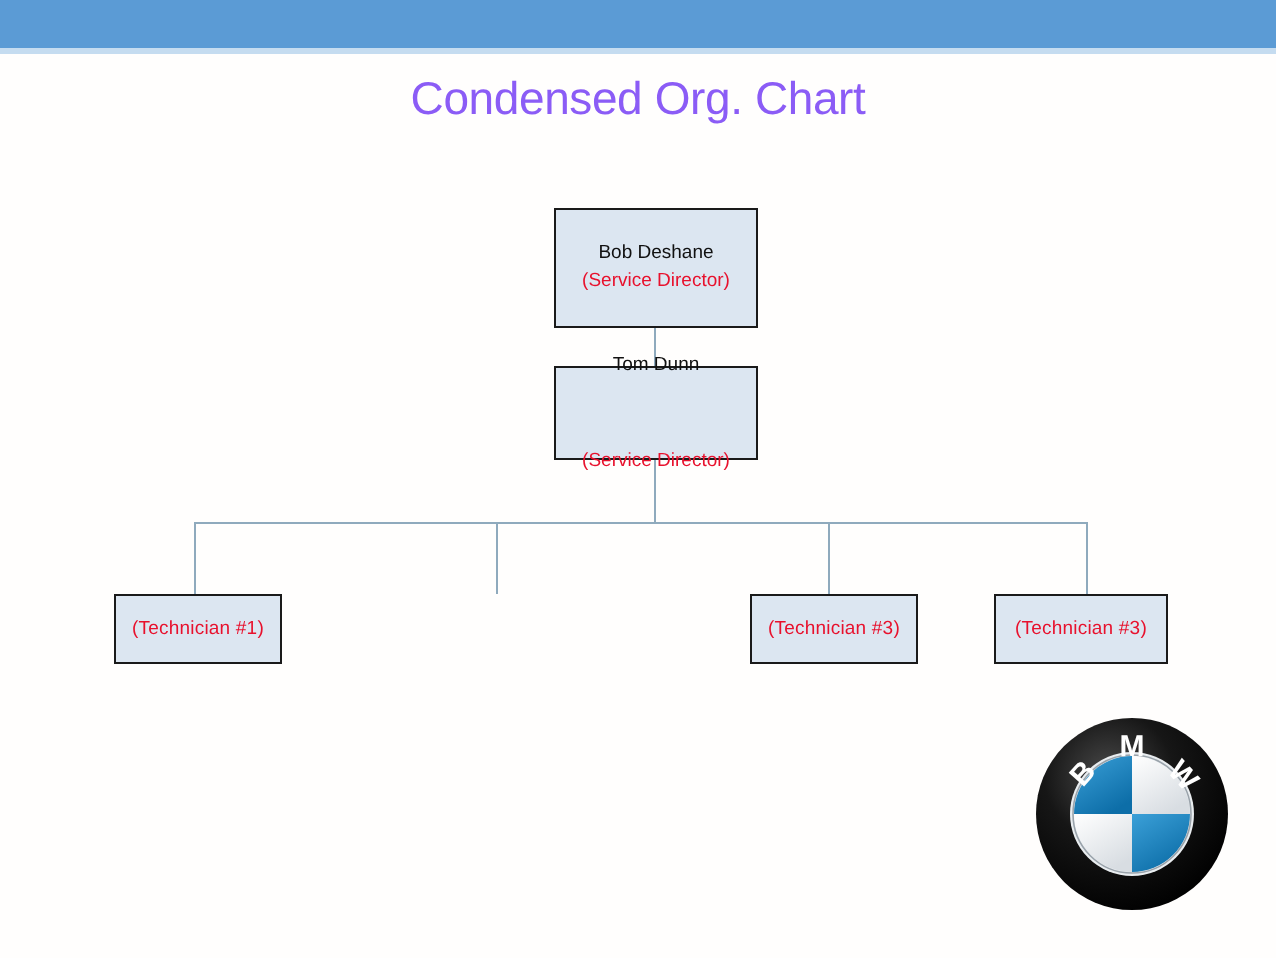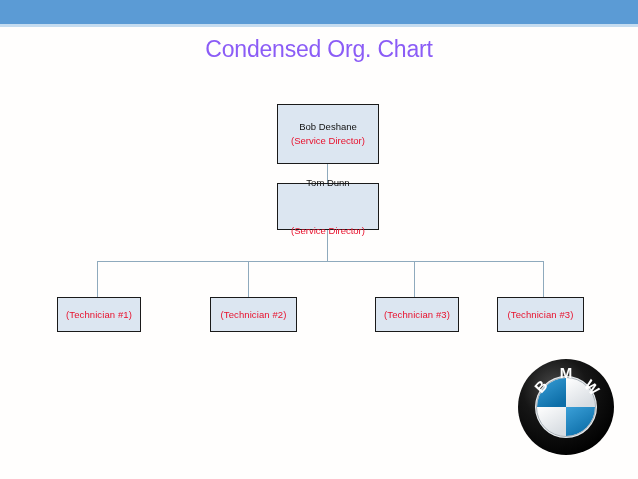--- a/index.html
+++ b/index.html
@@ -142,23 +142,20 @@
     <span class="role">(Service Director)</span>
   </div>
 
   <div class="node node-manager">
     <span class="name">Tom Dunn</span>
     <span class="role">(Service Director)</span>
   </div>
 
   <div class="node node-tech node-t1">
     <span class="role">(Technician #1)</span>
-  </div>
-  <div class="node node-tech node-t2">
-    <span class="role">(Technician #2)</span>
   </div>
   <div class="node node-tech node-t3">
     <span class="role">(Technician #3)</span>
   </div>
   <div class="node node-tech node-t4">
     <span class="role">(Technician #3)</span>
   </div>
 
   <div class="bmw-logo">
     <svg width="100" height="100" viewBox="0 0 100 100" xmlns="http://www.w3.org/2000/svg">

